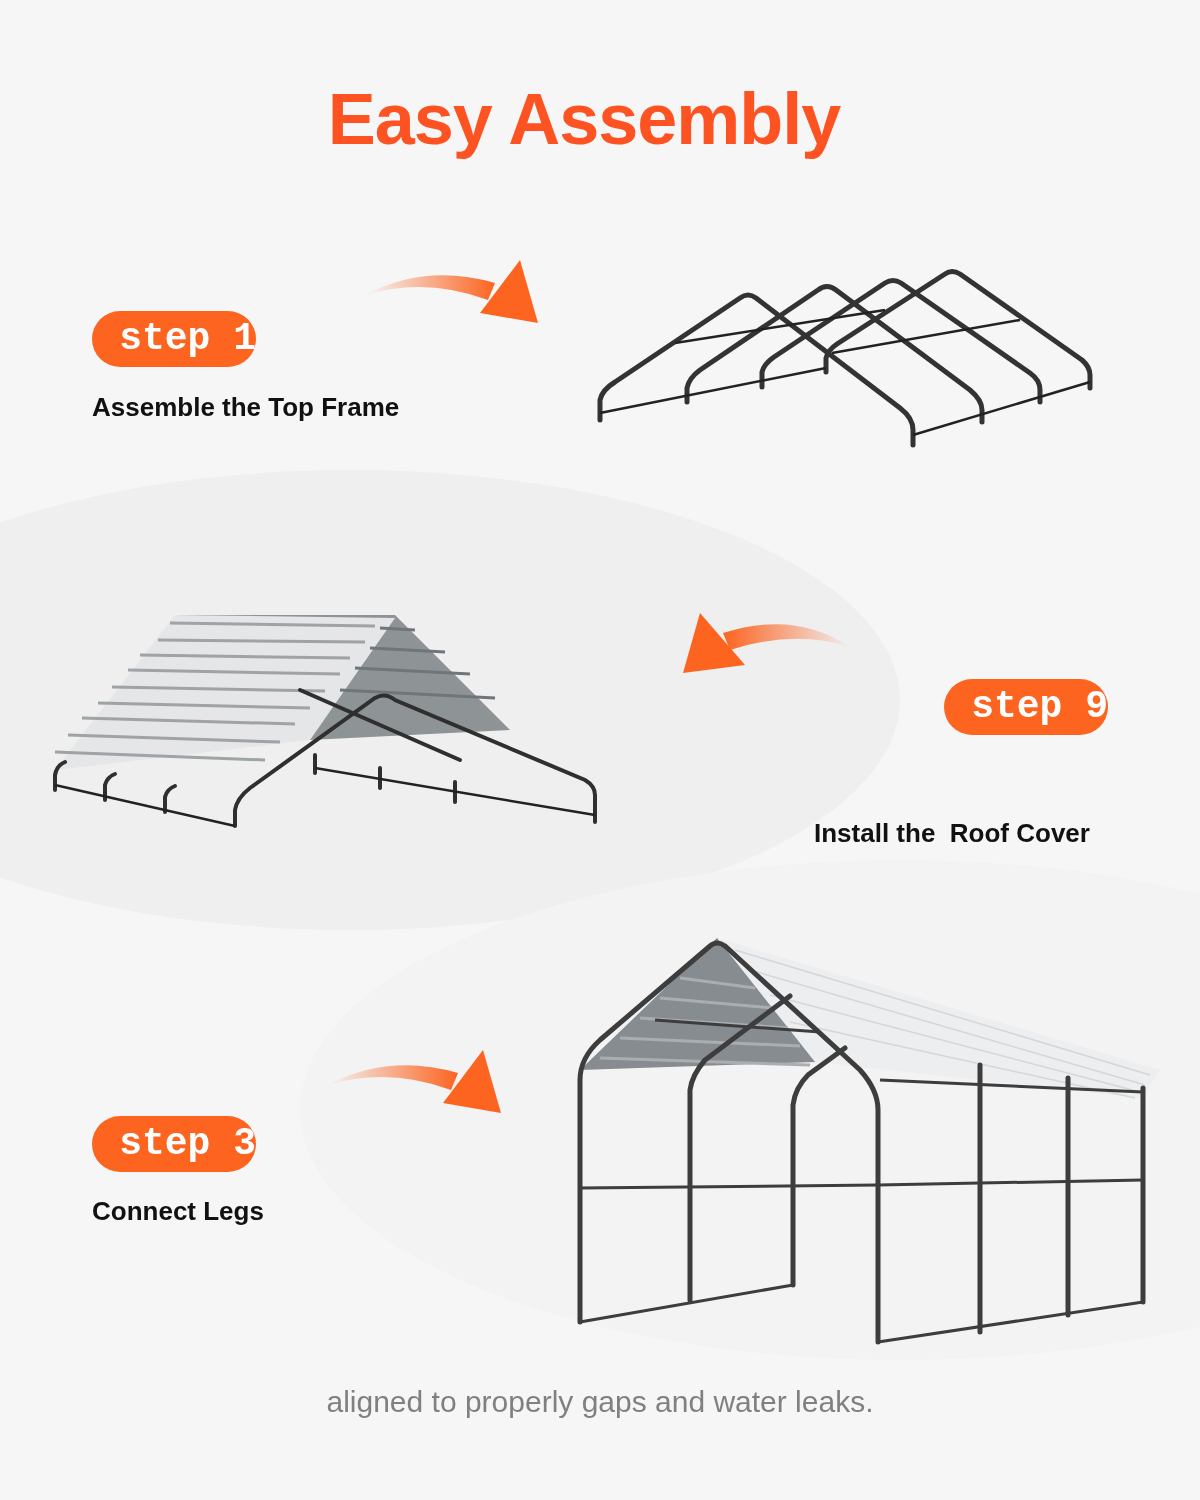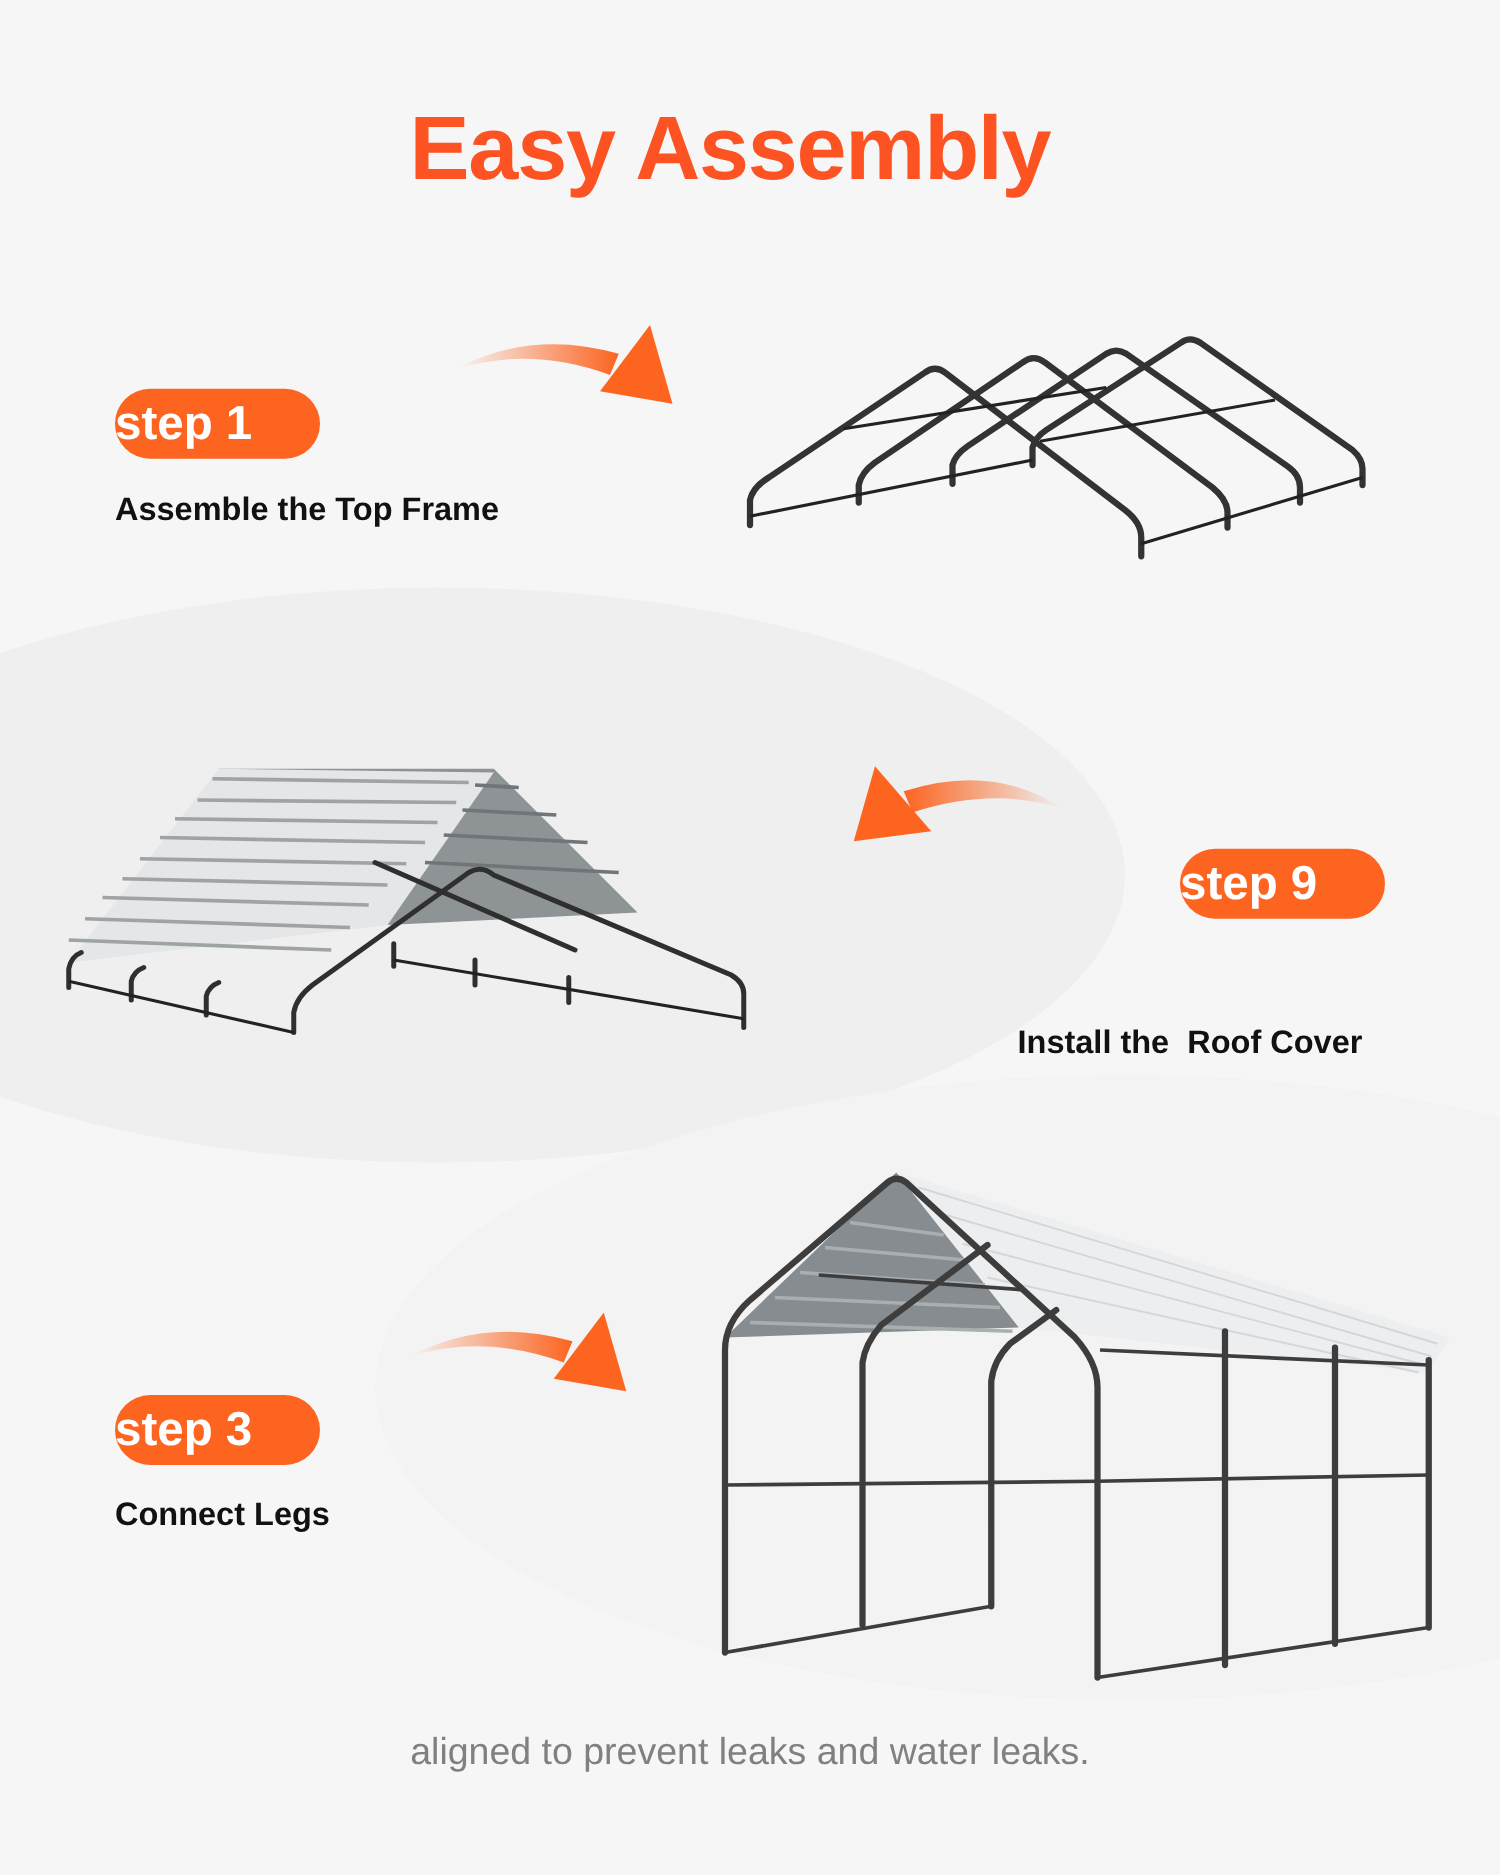--- a/index.html
+++ b/index.html
@@ -4,21 +4,21 @@
 <style>
   html,body{margin:0;padding:0;}
   body{width:1200px;height:1500px;position:relative;overflow:hidden;
     background:#f6f6f6;font-family:"Liberation Sans",sans-serif;}
   .bg-band{position:absolute;border-radius:50%;}
   .band1{left:-200px;top:470px;width:1100px;height:460px;background:#efefef;}
   .band2{left:300px;top:860px;width:1200px;height:500px;background:#f3f3f3;}
   .title{position:absolute;left:0;top:78px;width:1168px;text-align:center;
     font-size:72px;font-weight:bold;color:#fd5322;letter-spacing:-1px;}
   .step-badge{position:absolute;height:56px;border-radius:28px;background:#fc6420;
-    color:#fff;font-weight:bold;font-size:38px;line-height:56px;text-align:left;}
+    color:#fff;font-weight:bold;font-size:38px;line-height:56px;text-align:right;font-family:Liberation Mono, monospace;}
   .step-desc{position:absolute;font-size:26px;color:#111;font-weight:bold;}
   .tip{position:absolute;left:0;top:1380px;width:1200px;text-align:center;
     font-size:30px;line-height:44px;color:#808080;}
   svg{position:absolute;}
 </style>
 </head>
 <body>
 
 <div class="bg-band band1"></div>
 <div class="bg-band band2"></div>
@@ -146,14 +146,14 @@
     <line x1="20" y1="258" x2="318" y2="255"></line>
     <line x1="318" y1="255" x2="583" y2="250"></line>
     <line x1="20" y1="392" x2="233" y2="355"></line>
     <line x1="318" y1="412" x2="583" y2="372"></line>
     <line x1="320" y1="150" x2="583" y2="162"></line>
     <line x1="95" y1="90" x2="260" y2="102"></line>
   </g>
 </svg>
 
 <div class="tip">
-  <div>aligned to prevent leaks and water leaks.</div>
+  <div>aligned to properly gaps and water leaks.</div>
 </div>
 
 </body></html>

